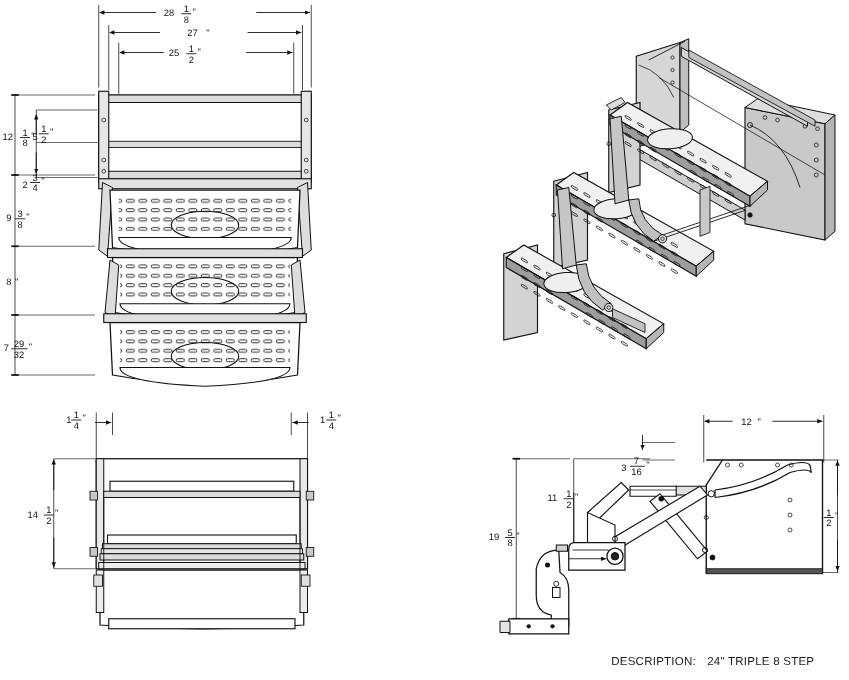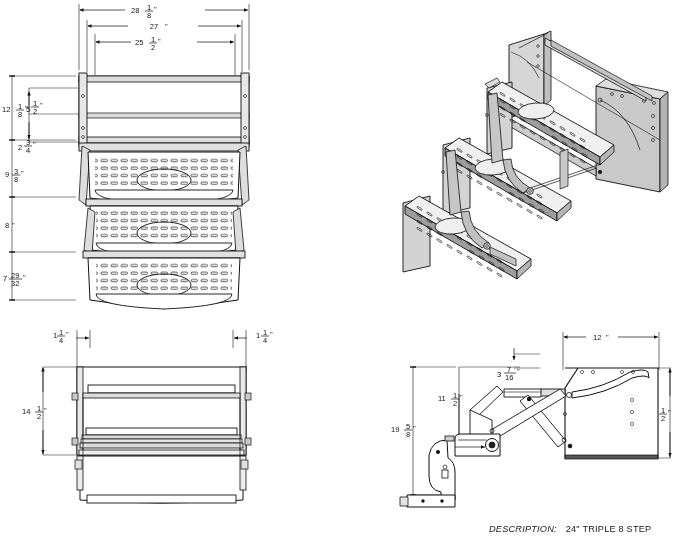--- a/index.html
+++ b/index.html
@@ -6,21 +6,21 @@
   html,body{margin:0;padding:0;background:#ffffff;}
   body{
     width:679px;height:544px;position:relative;overflow:hidden;
     font-family:"Liberation Sans", sans-serif;
     color:#111;
   }
   #sheet{position:absolute;left:0;top:0;width:565px;height:544px;}
   svg{display:block;}
   .dimtxt{font-family:"Liberation Sans",sans-serif;font-size:7.5px;fill:#111;}
   .desc{position:absolute;left:489px;top:524px;font-size:9.2px;letter-spacing:.2px;white-space:nowrap;color:#1a1a1a;}
-  .desc .lbl{margin-right:9px;font-style:italic;}
+  .desc .lbl{margin-right:9px;}
 </style>
 </head>
 <body>
 
 <div id="sheet">
 <svg width="679" height="544" viewBox="0 0 679 544" xmlns="http://www.w3.org/2000/svg">
   <rect x="0" y="0" width="679" height="544" fill="#ffffff"></rect>
 
   <defs>
     <marker id="ar" markerWidth="7" markerHeight="7" refX="6" refY="2.5" orient="auto">

